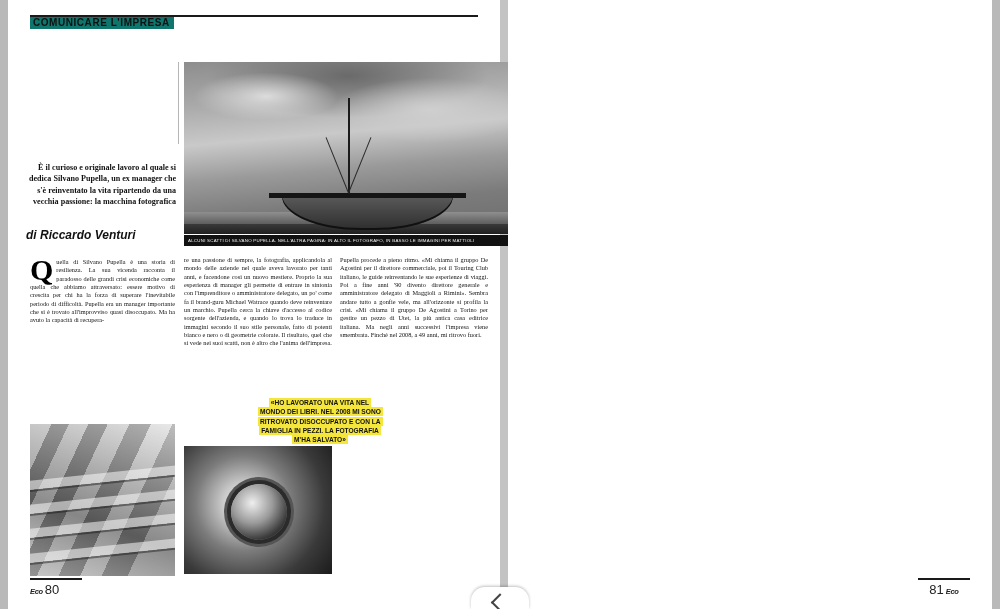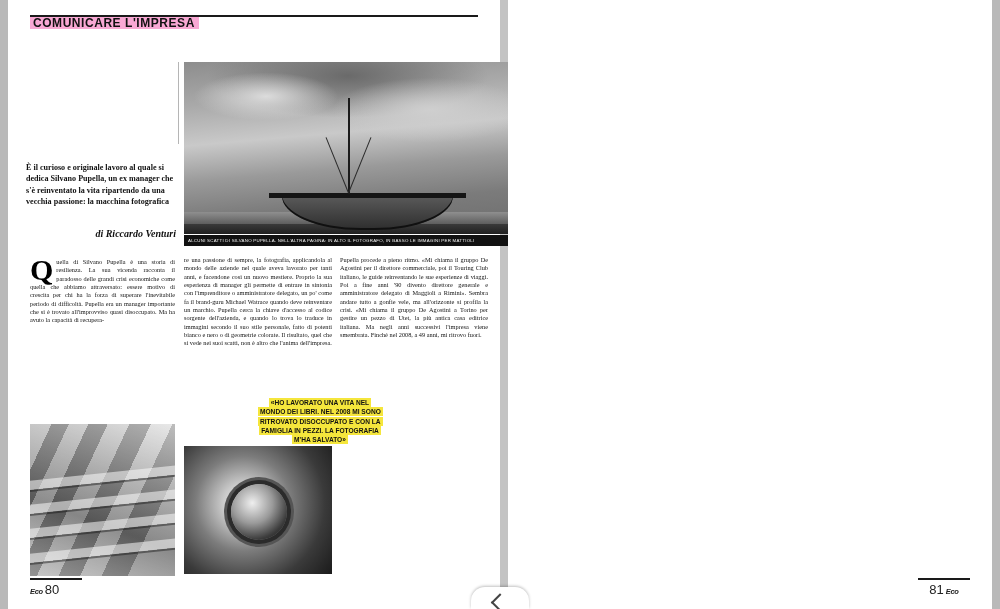--- a/index.html
+++ b/index.html
@@ -11,47 +11,46 @@
   .spread{position:relative;width:1000px;height:609px;}
   .page{position:absolute;top:0;height:609px;background:#ffffff;}
   .page-left{left:8px;width:492px;}
   .page-right{left:508px;width:484px;}
   .gutter{position:absolute;left:500px;top:0;width:8px;height:609px;background:#c3c3c3;}
 
   
   .rule-top{position:absolute;left:22px;top:15px;width:448px;height:2px;background:#1a1a1a;}
   .kicker{
     position:absolute;left:22px;top:17px;
-    background:#f9a8d4;color:#111;
-    font-family:"Liberation Sans",sans-serif;
-    font-size:12px;font-weight:bold;letter-spacing:.55px;
+    background:#0f766e;color:#111;
+    font-family:"Liberation Sans",sans-serif;
+    font-size:10px;font-weight:bold;letter-spacing:.55px;
     padding:2px 4px 2px 3px;line-height:8px;
   }
 
   .headline{
     position:absolute;left:18px;top:60px;width:148px;
     text-align:right;
     font-family:"Liberation Sans",sans-serif;
     font-weight:300;
     font-size:19.5px;line-height:20.5px;
     color:#2b2b2b;letter-spacing:-0.5px;
   }
   .headline-rule{position:absolute;left:170px;top:62px;width:1px;height:82px;background:#b5b5b5;}
 
   .standfirst{
     position:absolute;left:18px;top:162px;width:150px;
-    text-align:left;
+    text-align:right;
     font-family:"Liberation Serif",serif;
     font-weight:bold;font-size:8.1px;line-height:11.4px;color:#111;
   }
   .byline{
     position:absolute;left:18px;top:228px;width:150px;
-    text-align:right;
-    font-style:italic;font-weight:bold;font-size:10px;color:#111;
-    font-family:Liberation Serif, serif;
+    font-style:italic;font-weight:bold;font-size:12px;color:#111;
+    font-family:Liberation Sans, sans-serif;
   }
 
   
   .ph{position:absolute;overflow:hidden;background:#6f6f6f;}
   .ph .sky{position:absolute;inset:0;}
 
   #photo-main{left:176px;top:62px;width:328px;height:172px;}
   #photo-main .sky{
     background:
       radial-gradient(ellipse 120px 40px at 25% 20%, #dcdcdc 0%, rgba(220,220,220,0) 60%),

